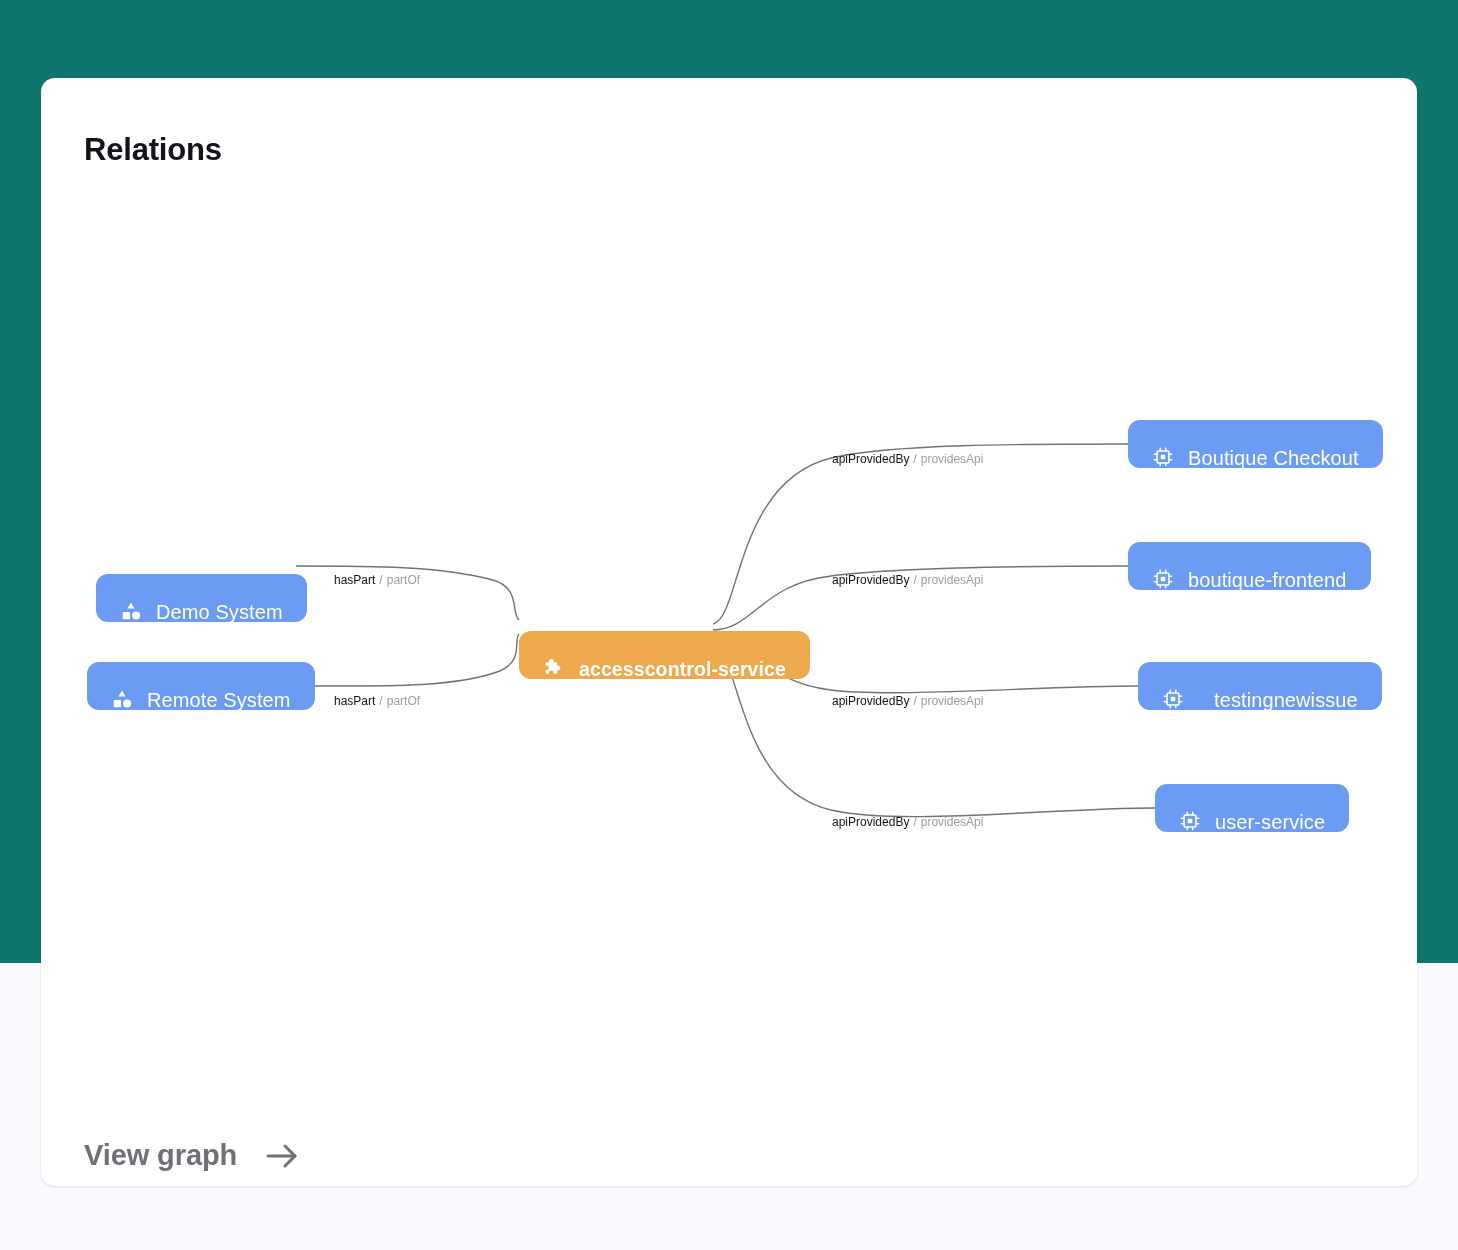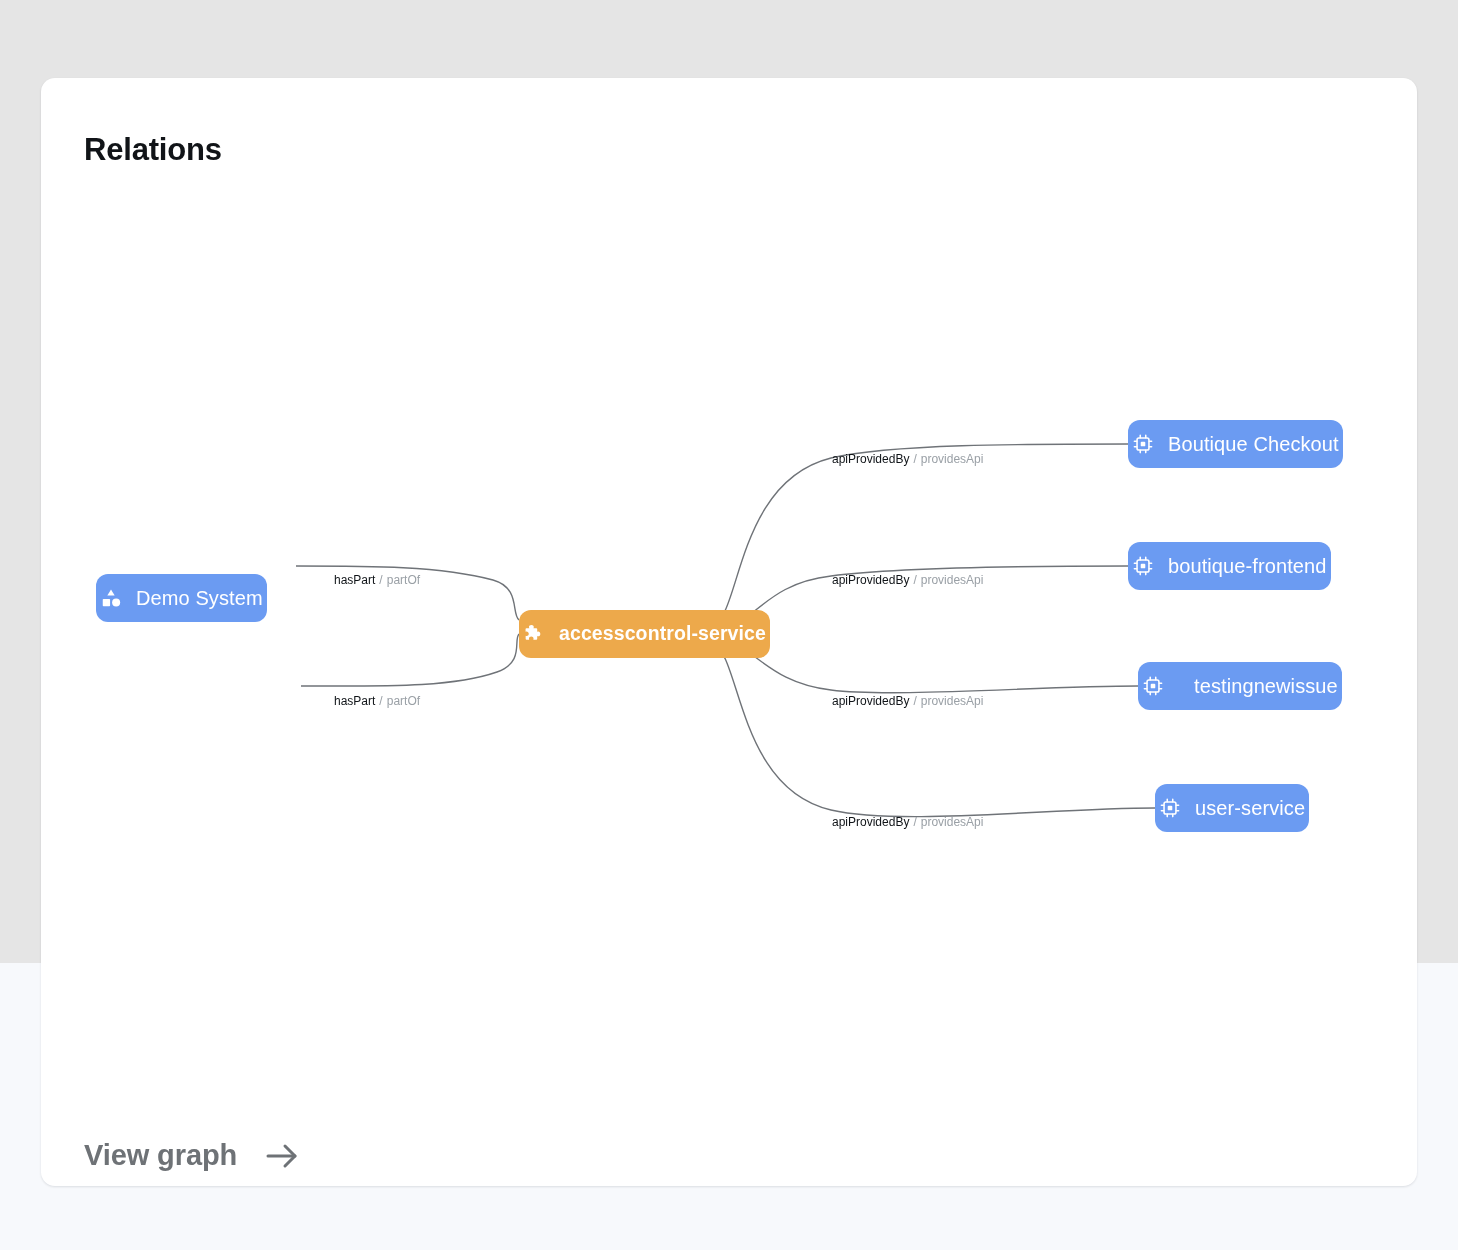--- a/index.html
+++ b/index.html
@@ -11,21 +11,21 @@
     width: 1458px;
     height: 1250px;
     font-family: "Liberation Sans", sans-serif;
     -webkit-font-smoothing: antialiased;
   }
 
   #root {
     position: relative;
     width: 1458px;
     height: 963px;
-    background: #e5e5e5;
+    background: #0f766e;
     text-decoration: underline;
   }
 
   
   .card {
     position: absolute;
     left: 41px;
     top: 78px;
     width: 1376px;
     height: 1108px;
@@ -61,26 +61,26 @@
     top: 0;
     width: 1376px;
     height: 1108px;
     pointer-events: none;
   }
 
   
   .node {
     position: absolute;
     display: flex;
-    align-items: center;
+    align-items: flex-end;
     border-radius: 12px;
     box-sizing: border-box;
     white-space: nowrap;
     height: 48px;
-    padding: 0 4px;
+    padding: 0 24px;
     color: #ffffff;
   }
   .node .node-icon {
     display: inline-flex;
     align-items: center;
     justify-content: center;
     width: 22px;
     height: 22px;
     flex: 0 0 auto;
     margin-right: 14px;
@@ -99,21 +99,21 @@
     background: #eda94b;
   }
   .node.kind-service .node-label {
     font-weight: bold;
     font-size: 19.5px;
   }
 
   
   #node-demo-system      { left:  55px; top: 464px; margin-top: 32px; }
   #node-remote-system    { left:  46px; top: 584px; }
-  #node-accesscontrol    { left: 478px; top: 532px; }
+  #node-accesscontrol    { left: 478px; top: 553px; }
   #node-boutique-checkout{ left:1087px; top: 342px; }
   #node-boutique-frontend{ left:1087px; top: 464px; }
   #node-testingnewissue  { left:1097px; top: 584px; gap: 16px; }
   #node-user-service     { left:1114px; top: 706px; }
 
   
   .edge-label {
     position: absolute;
     font-size: 12px;
     line-height: 1;
@@ -189,20 +189,30 @@
         <span class="node-icon">
           <svg width="22" height="22" viewBox="0 0 24 24" fill="#ffffff">
             <path d="M12 2.6 L16 9.2 L8 9.2 Z"></path>
             <rect x="3" y="13" width="8" height="8" rx="0.8"></rect>
             <circle cx="17.6" cy="17" r="4.4"></circle>
           </svg>
         </span>
         <span class="node-label">Demo System</span>
       </div>
 
+      <div class="node kind-system" id="node-remote-system">
+        <span class="node-icon">
+          <svg width="22" height="22" viewBox="0 0 24 24" fill="#ffffff">
+            <path d="M12 2.6 L16 9.2 L8 9.2 Z"></path>
+            <rect x="3" y="13" width="8" height="8" rx="0.8"></rect>
+            <circle cx="17.6" cy="17" r="4.4"></circle>
+          </svg>
+        </span>
+        <span class="node-label">Remote System</span>
+      </div>
 
       <div class="node kind-service" id="node-accesscontrol">
         <span class="node-icon">
           <svg width="22" height="22" viewBox="0 0 24 24" fill="#ffffff">
             <path d="M9.2 2.2c1.5 0 2.6 1 2.6 2.2 0 .5-.2.9-.4 1.2h3.1c.6 0 1 .4 1 1v3.1c.3-.2.7-.4 1.2-.4 1.2 0 2.2 1.1 2.2 2.6s-1 2.6-2.2 2.6c-.5 0-.9-.2-1.2-.4v3.1c0 .6-.4 1-1 1h-3.3c.2-.3.3-.7.3-1.1 0-1.3-1.1-2.3-2.5-2.3s-2.5 1-2.5 2.3c0 .4.1.8.3 1.1H3.9c-.6 0-1-.4-1-1v-3.3c.3.2.7.3 1.1.3 1.3 0 2.3-1.1 2.3-2.5S5.2 9.2 3.9 9.2c-.4 0-.8.1-1.1.3V6.6c0-.6.4-1 1-1h3.1c-.2-.3-.4-.7-.4-1.2 0-1.2 1.1-2.2 2.7-2.2z"></path>
           </svg>
         </span>
         <span class="node-label">accesscontrol-service</span>
       </div>
 

